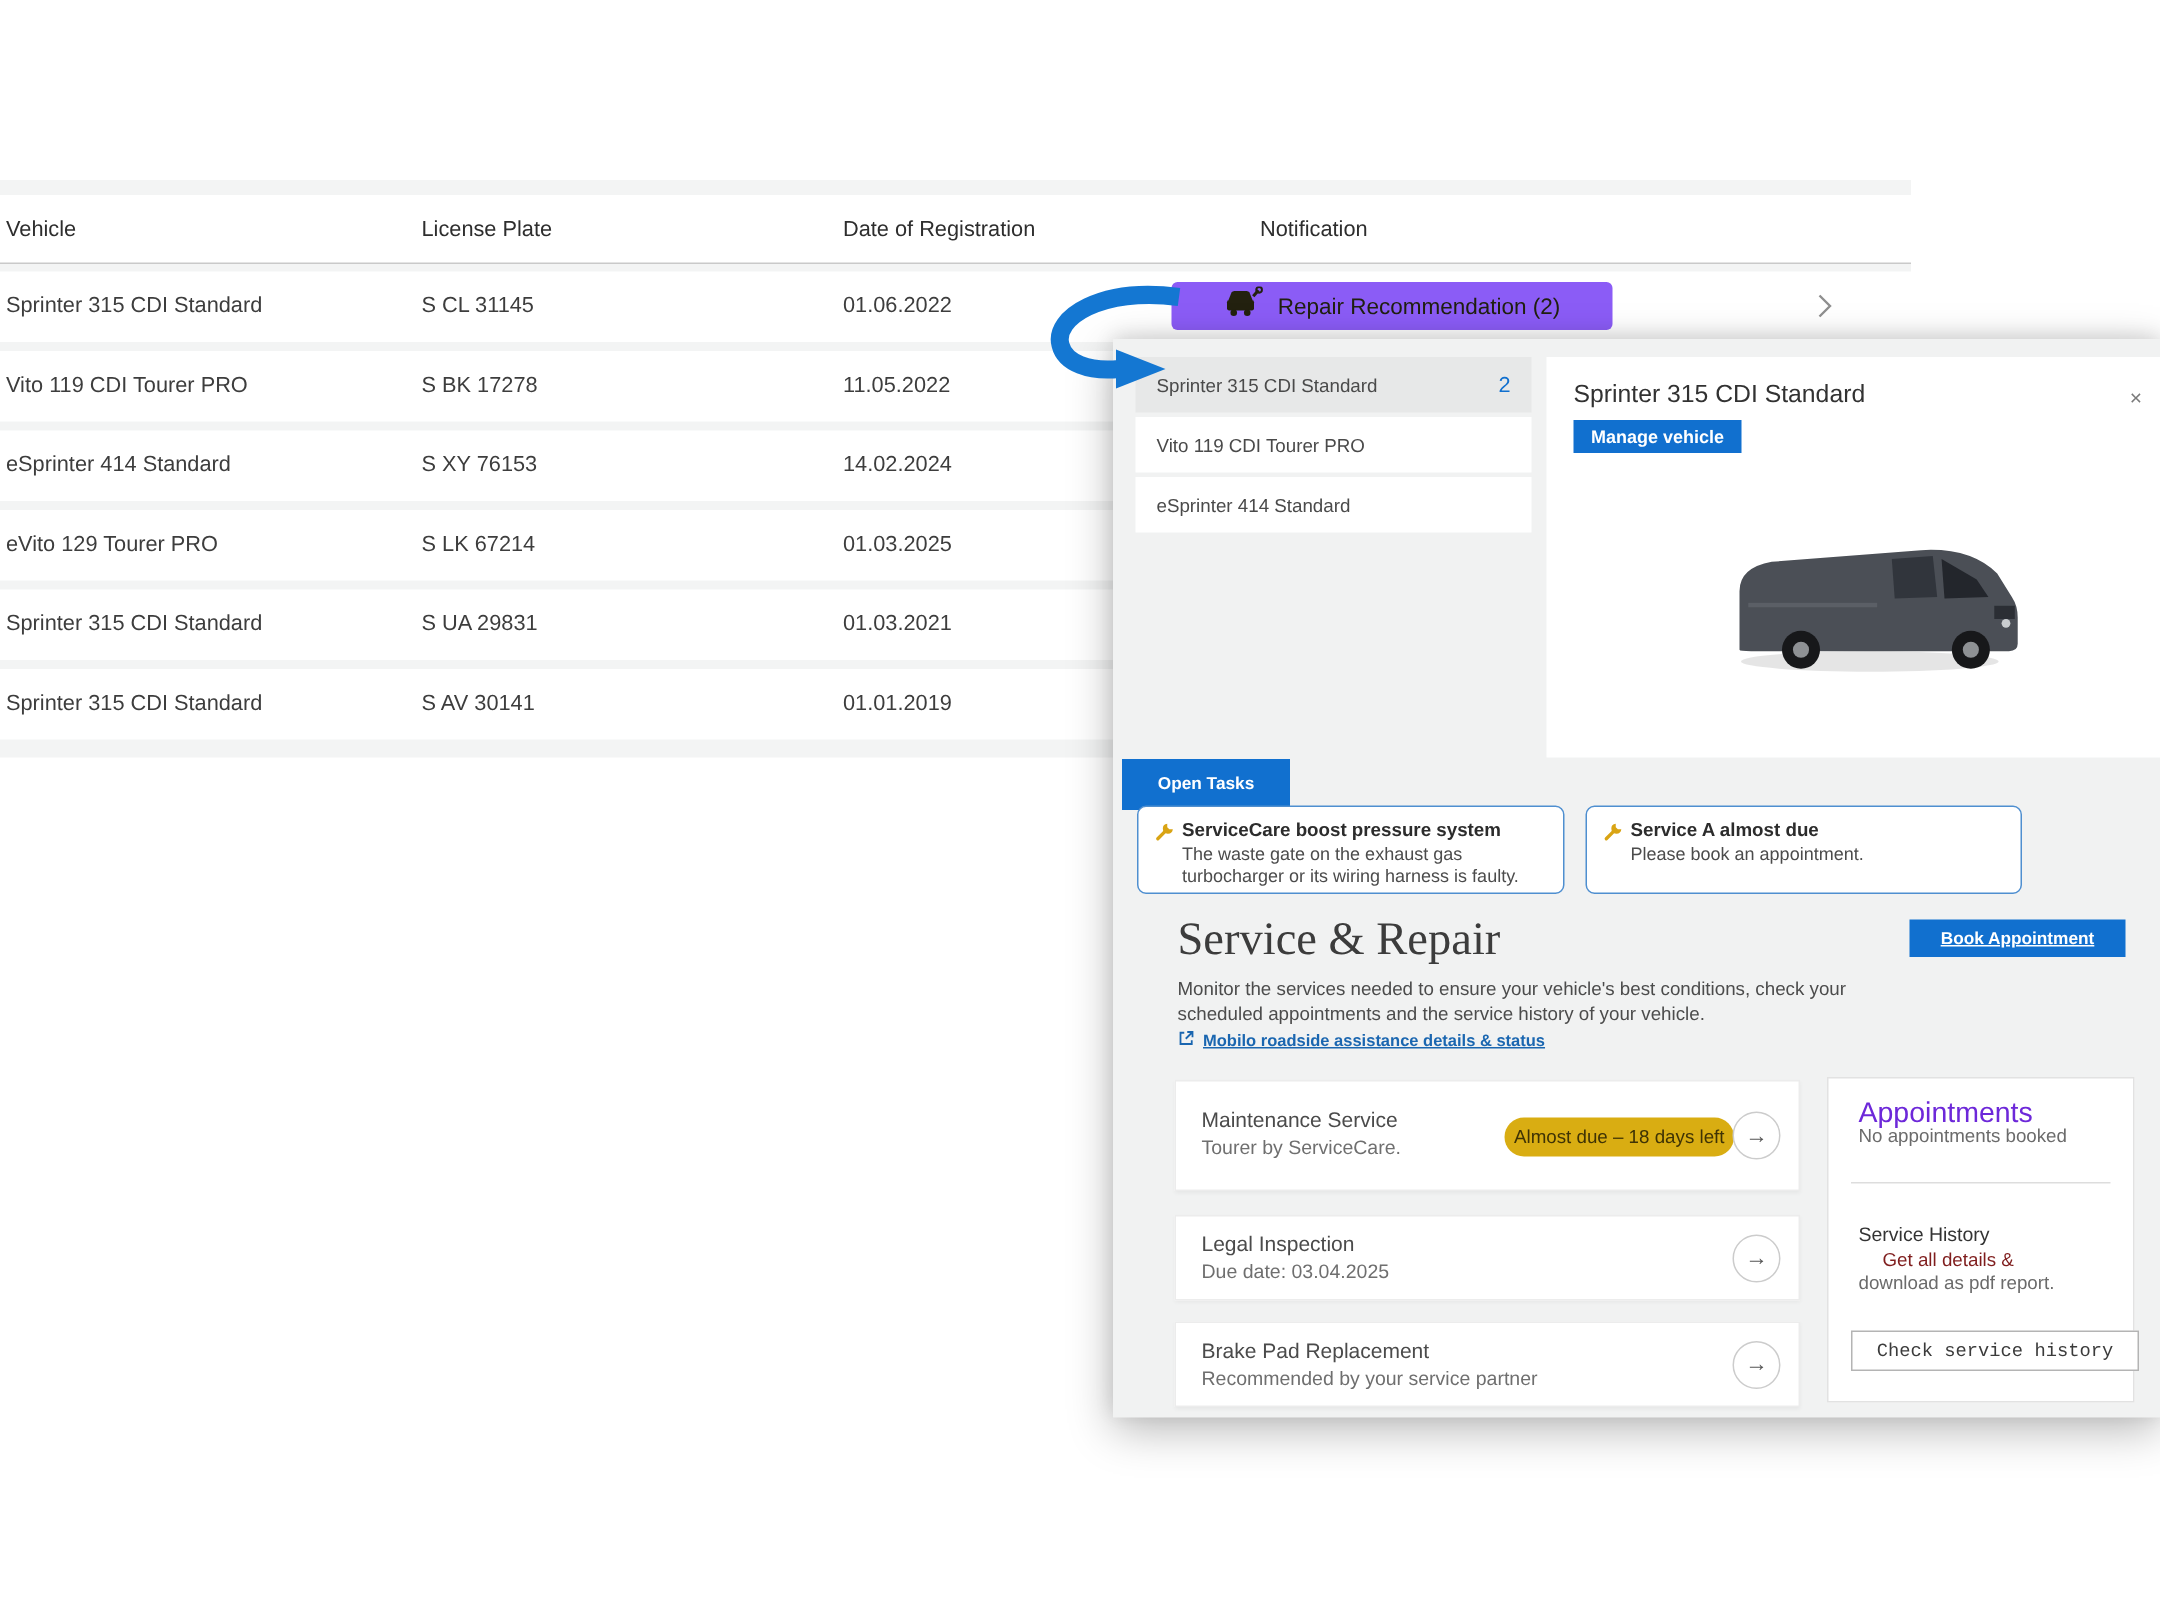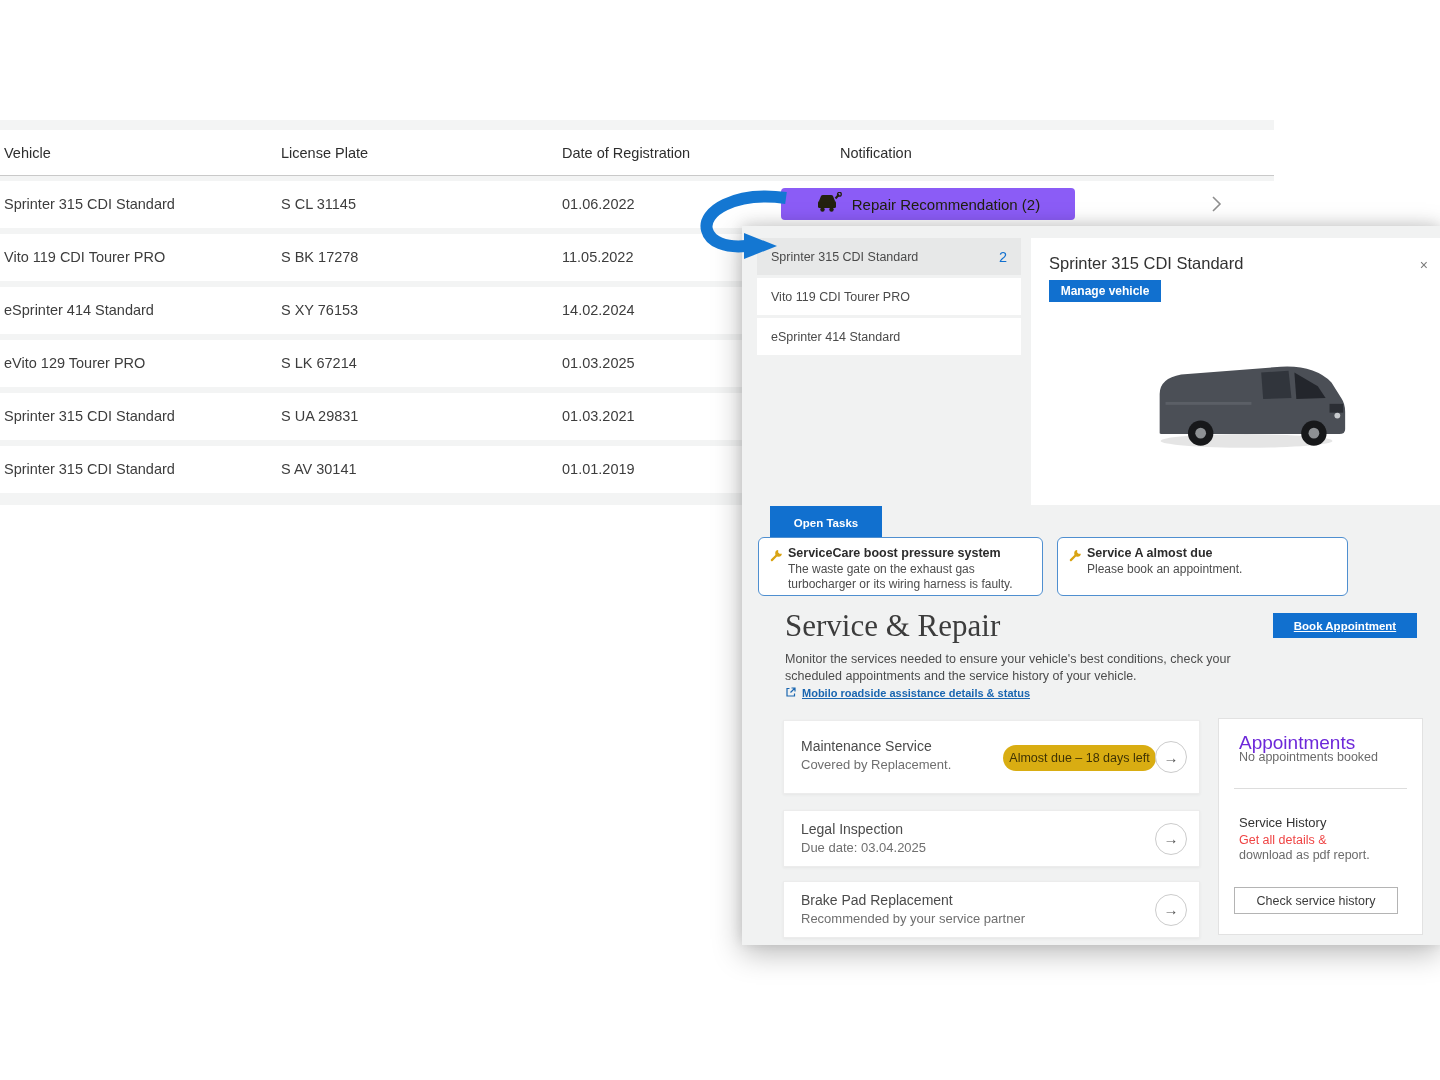--- a/index.html
+++ b/index.html
@@ -27,21 +27,21 @@
   
   .panel{position:absolute;left:742px;top:226px;width:698px;height:719px;background:#f1f2f2;
          box-shadow:0 8px 28px rgba(0,0,0,.28),0 -3px 12px rgba(0,0,0,.10);z-index:20;}
 
   .vitem{position:absolute;left:15px;width:264px;height:37px;background:#fff;display:flex;
          align-items:center;padding:0 14px;box-sizing:border-box;font-size:12.5px;color:#4a4a4a;cursor:pointer;}
   .vitem.selected{background:#e7e8e8;}
   .v1{top:12px}.v2{top:52px}.v3{top:92px}
   .vbadge{margin-left:auto;color:#1170cf;font-size:14.5px;}
 
-  .open-tasks{position:absolute;left:28px;top:280px;width:112px;height:34px;background:#1170cf;
+  .open-tasks{position:absolute;left:6px;top:280px;width:112px;height:34px;background:#1170cf;
               color:#fff;font-size:11.5px;font-weight:bold;display:flex;align-items:center;
               justify-content:center;cursor:pointer;border:none;font-family:inherit;}
 
   .vcard{position:absolute;left:289px;top:12px;width:409px;height:267px;background:#fff;}
   .vcard-title{position:absolute;left:18px;top:16px;font-size:16.5px;color:#323232;}
   .manage-btn{position:absolute;left:18px;top:42px;width:112px;height:22px;background:#1170cf;color:#fff;
               font-size:12px;font-weight:bold;border:none;cursor:pointer;display:flex;align-items:center;
               justify-content:center;font-family:inherit;}
   .close-x{position:absolute;right:12px;top:20px;color:#7a7a7a;font-size:14px;cursor:pointer;line-height:14px;}
   .van-illustration{position:absolute;left:115px;top:105px;}
@@ -79,24 +79,24 @@
   .circle-arrow{position:absolute;right:12px;top:50%;transform:translateY(-50%);width:32px;height:32px;
                 border:1px solid #cccccc;border-radius:50%;background:#fff;display:flex;align-items:center;
                 justify-content:center;color:#555;font-size:15px;cursor:pointer;box-sizing:border-box;}
 
   .side-card{position:absolute;left:476px;top:492px;width:205px;height:217px;background:#fff;
              border:1px solid #e2e2e2;box-sizing:border-box;}
   .side-t1{position:absolute;left:20px;top:13px;font-size:19px;color:#6d28d9;}
   .side-x1{position:absolute;left:20px;top:31px;font-size:12.5px;color:#6b6b6b;white-space:nowrap;}
   .side-div{position:absolute;left:15px;right:15px;top:69px;height:1px;background:#ddd;}
   .side-t2{position:absolute;left:20px;top:96px;font-size:13px;color:#333;}
-  .side-x2{position:absolute;left:20px;top:114px;font-size:12.5px;color:#ef4444;}
+  .side-x2{position:absolute;left:36px;top:114px;font-size:12.5px;color:#7f1d1d;}
   .side-x3{position:absolute;left:20px;top:129px;font-size:12.5px;color:#6b6b6b;}
-  .history-btn{position:absolute;left:15px;top:168px;width:164px;height:27px;background:#fff;
-               border:1px solid #b4b4b4;font-size:12.5px;color:#3b3b3b;cursor:pointer;font-family:Liberation Sans, sans-serif;}
+  .history-btn{position:absolute;left:15px;top:168px;width:192px;height:27px;background:#fff;
+               border:1px solid #b4b4b4;font-size:12.5px;color:#3b3b3b;cursor:pointer;font-family:Liberation Mono, monospace;}
 </style>
 </head>
 <body>
 
 <div class="stage">
 
   <div class="table-card">
     <div class="thead">
       <div class="th colA">Vehicle</div>
       <div class="th colB">License Plate</div>
@@ -229,21 +229,21 @@
         <svg width="12" height="12" viewBox="0 0 12 12">
           <path d="M4.5,2.5 H2 V10 H9.5 V7.5" fill="none" stroke="#1a66b0" stroke-width="1.2"></path>
           <path d="M6.5,2 H10 V5.5 M10,2 L5.5,6.5" fill="none" stroke="#1a66b0" stroke-width="1.2"></path>
         </svg>
       </span>
       <span>Mobilo roadside assistance details &amp; status</span>
     </div>
 
     <div class="scard sc1">
       <div class="scard-title">Maintenance Service</div>
-      <div class="scard-sub">Covered by Replacement.</div>
+      <div class="scard-sub">Tourer by ServiceCare.</div>
       <div class="due-badge">Almost due – 18 days left</div>
       <div class="circle-arrow">→</div>
     </div>
     <div class="scard sc2">
       <div class="scard-title">Legal Inspection</div>
       <div class="scard-sub">Due date: 03.04.2025</div>
       <div class="circle-arrow">→</div>
     </div>
     <div class="scard sc3">
       <div class="scard-title">Brake Pad Replacement</div>

